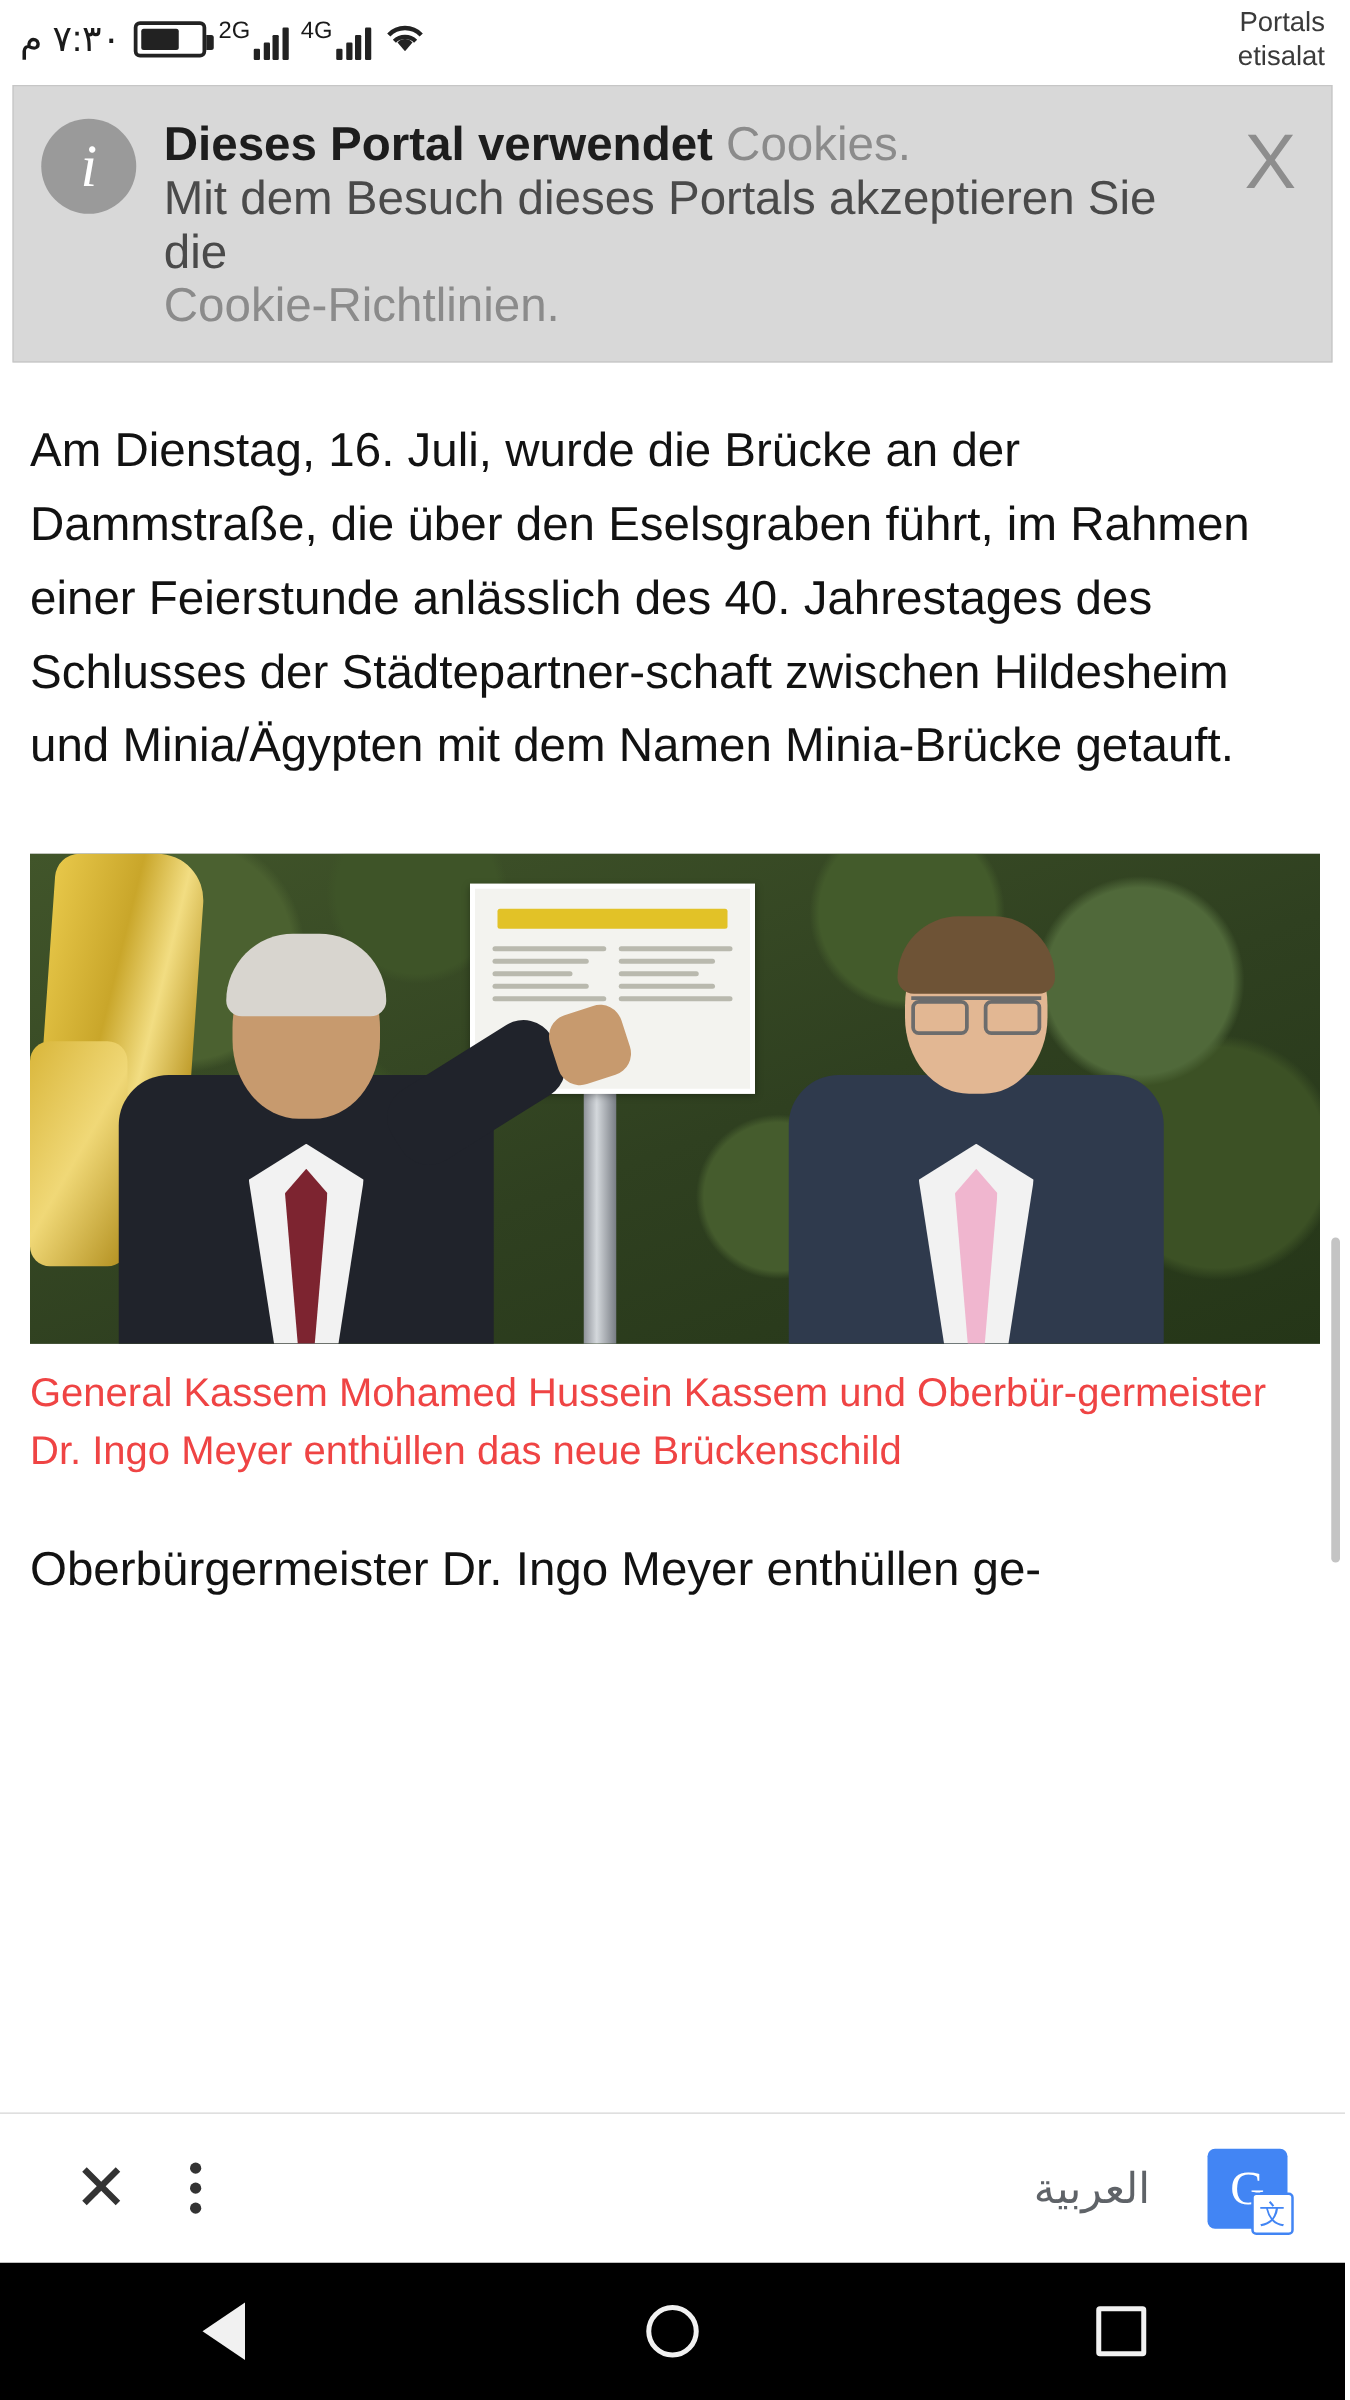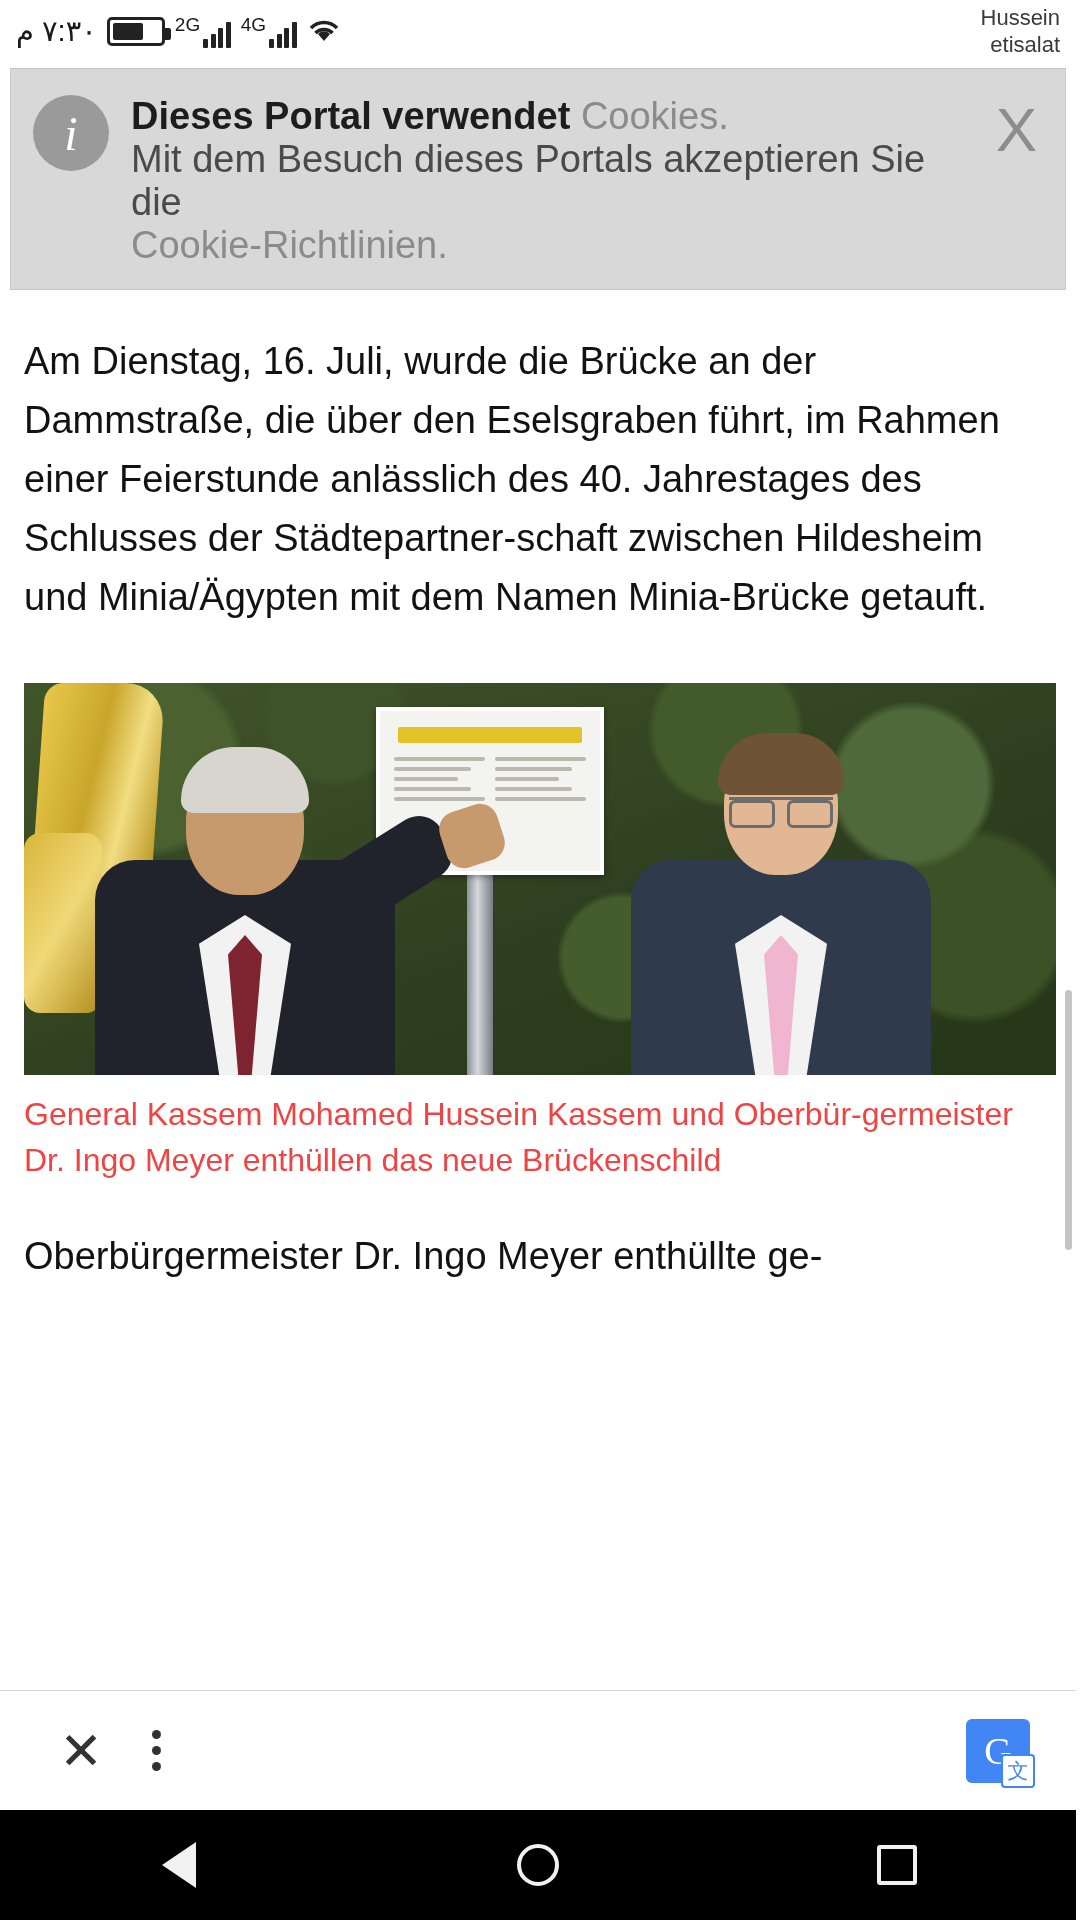--- a/index.html
+++ b/index.html
@@ -472,21 +472,21 @@
       </span>
       <span class="wifi">
         <svg width="34" height="28" viewBox="0 0 34 28">
           <path d="M17 24 l6-7 a8 8 0 0 0 -12 0 z" fill="#222"></path>
           <path d="M4 11 a18 18 0 0 1 26 0" stroke="#222" stroke-width="3.5" fill="none"></path>
           <path d="M8.5 16 a12 12 0 0 1 17 0" stroke="#222" stroke-width="3.5" fill="none"></path>
         </svg>
       </span>
     </div>
     <div class="status-right">
-      <div>Hussein</div>
+      <div>Portals</div>
       <div>etisalat</div>
     </div>
   </div>
 
   <div class="cookie-banner">
     <div class="info-icon">i</div>
     <div class="cookie-text">
       <span class="strong">Dieses Portal verwendet</span>
       <span>Cookies.</span><br>
       <span class="mid">Mit dem Besuch dieses Portals akzeptieren Sie die</span><br>
@@ -539,34 +539,35 @@
               <div class="tie"></div>
             </div>
           <div class="head"></div>
           <div class="hair"></div>
           <div class="glasses"></div>
         </div>
       </div>
       <div class="caption">General Kassem Mohamed Hussein Kassem und Oberbür-germeister Dr. Ingo Meyer enthüllen das neue Brückenschild</div>
     </div>
 
-    <p class="body-para">Oberbürgermeister Dr. Ingo Meyer enthüllte ge-</p>
+    <p class="body-para">Oberbürgermeister Dr. Ingo Meyer enthüllen ge-</p>
 
     <div class="scrollbar"></div>
     <div class="fade-cut"></div>
   </div>
 
   <div class="translate-bar">
     <div class="tb-close">✕</div>
     <div class="tb-more">
         <i></i>
         <i></i>
         <i></i>
       </div>
     <div class="tb-langs">
+      <div class="lang">العربية</div>
     </div>
     <div class="g-badge">
       <span>G</span>
       <span class="sub">文</span>
     </div>
   </div>
 
   <div class="nav-bar">
     <div class="nav-btn">
         <span class="nav-back"></span>

